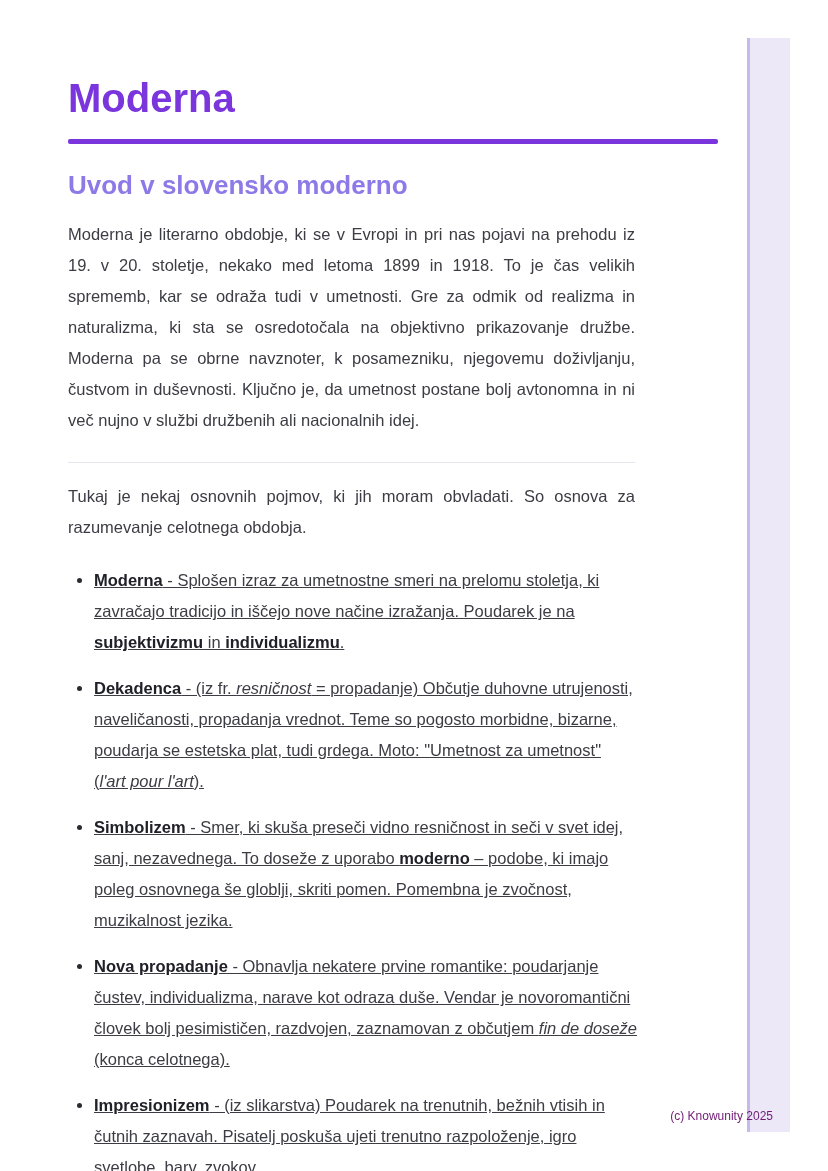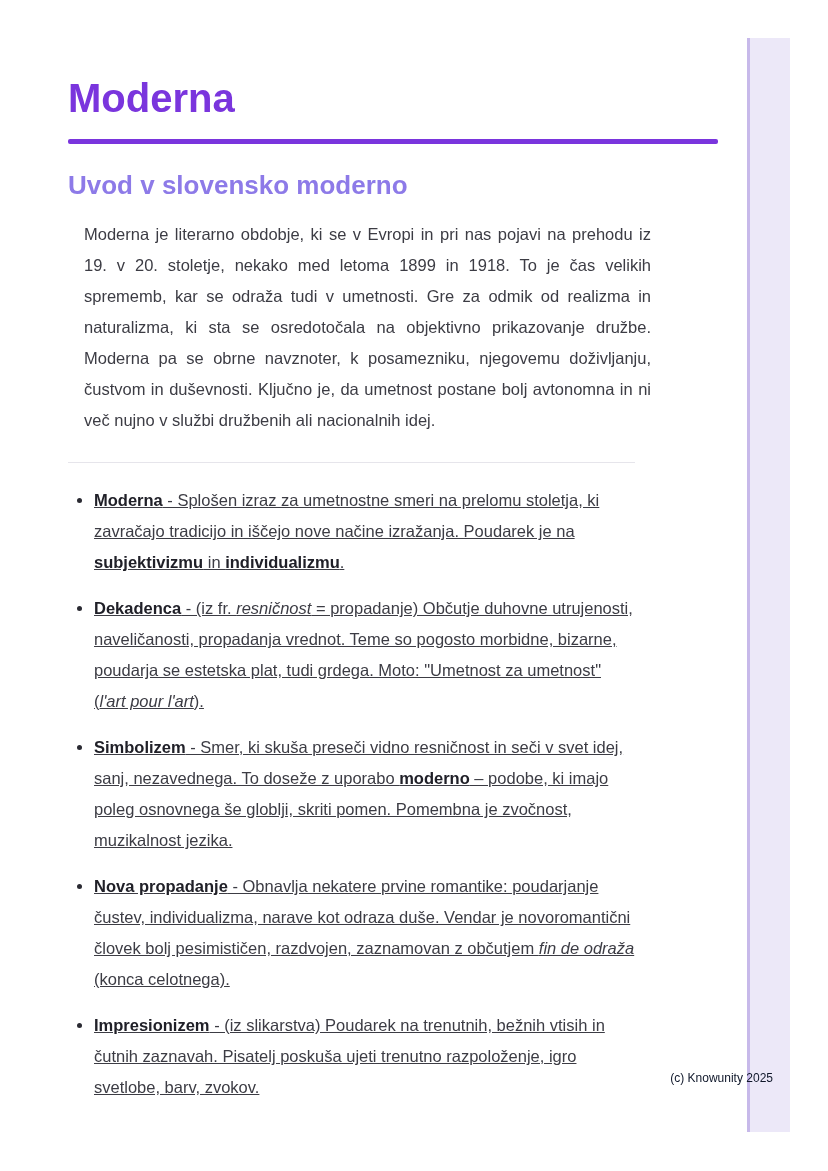--- a/index.html
+++ b/index.html
@@ -44,21 +44,21 @@
   h2.section-heading {
     margin:26px 0 0 0;
     font-size:26px;
     line-height:1.2;
     font-weight:700;
     color:#8d7ae8;
   }
 
   p.body-text {
     width:567px;
-    margin:18px 0 0 16px;
+    margin:18px 0 0 0;
     font-size:16.5px;
     line-height:31px;
     color:#3c3c44;
     text-align:justify;
   }
 
   hr.divider {
     border:none;
     border-top:1px solid #e6e5eb;
     width:567px;
@@ -74,24 +74,24 @@
     color:#3c3c44;
     text-align:left;
   }
   ul.bullets li { margin-bottom:15px;text-decoration:underline; }
   ul.bullets li::marker { color:#2a2a32; }
   .b { font-weight:700; color:#202028; }
   .i { font-style:italic; }
 
   .footer {
     position:absolute;
-    top:1071px;
+    top:1109px;
     right:55px;
     font-size:12px;
-    color:#0f172a;
+    color:#701a75;
   }
 </style>
 </head>
 <body>
 
 <div class="page">
 
   <div class="side-stripe"></div>
 
   <div class="content">
@@ -101,25 +101,26 @@
     <div class="title-rule"></div>
 
     <section>
       <h2 class="section-heading">Uvod v slovensko moderno</h2>
       <p class="body-text">Moderna je literarno obdobje, ki se v Evropi in pri nas pojavi na prehodu iz 19. v 20. stoletje, nekako med letoma 1899 in 1918. To je čas velikih sprememb, kar se odraža tudi v umetnosti. Gre za odmik od realizma in naturalizma, ki sta se osredotočala na objektivno prikazovanje družbe. Moderna pa se obrne navznoter, k posamezniku, njegovemu doživljanju, čustvom in duševnosti. Ključno je, da umetnost postane bolj avtonomna in ni več nujno v službi družbenih ali nacionalnih idej.</p>
     </section>
 
     <hr class="divider">
 
     <section>
+      <p class="body-text">Tukaj je nekaj osnovnih pojmov, ki jih moram obvladati. So osnova za razumevanje celotnega obdobja.</p>
       <ul class="bullets" id="bullet-list">
           <li><span class="b">Moderna</span><span> - Splošen izraz za umetnostne smeri na prelomu stoletja, ki zavračajo tradicijo in iščejo nove načine izražanja. Poudarek je na </span><span class="b">subjektivizmu</span><span> in </span><span class="b">individualizmu</span><span>.</span></li>
           <li><span class="b">Dekadenca</span><span> - (iz fr. </span><span class="i">resničnost</span><span> = propadanje) Občutje duhovne utrujenosti, naveličanosti, propadanja vrednot. Teme so pogosto morbidne, bizarne, poudarja se estetska plat, tudi grdega. Moto: "Umetnost za umetnost" (</span><span class="i">l'art pour l'art</span><span>).</span></li>
           <li><span class="b">Simbolizem</span><span> - Smer, ki skuša preseči vidno resničnost in seči v svet idej, sanj, nezavednega. To doseže z uporabo </span><span class="b">moderno</span><span> – podobe, ki imajo poleg osnovnega še globlji, skriti pomen. Pomembna je zvočnost, muzikalnost jezika.</span></li>
-          <li><span class="b">Nova propadanje</span><span> - Obnavlja nekatere prvine romantike: poudarjanje čustev, individualizma, narave kot odraza duše. Vendar je novoromantični človek bolj pesimističen, razdvojen, zaznamovan z občutjem </span><span class="i">fin de odraža</span><span> (konca celotnega).</span></li>
+          <li><span class="b">Nova propadanje</span><span> - Obnavlja nekatere prvine romantike: poudarjanje čustev, individualizma, narave kot odraza duše. Vendar je novoromantični človek bolj pesimističen, razdvojen, zaznamovan z občutjem </span><span class="i">fin de doseže</span><span> (konca celotnega).</span></li>
           <li><span class="b">Impresionizem</span><span> - (iz slikarstva) Poudarek na trenutnih, bežnih vtisih in čutnih zaznavah. Pisatelj poskuša ujeti trenutno razpoloženje, igro svetlobe, barv, zvokov.</span></li>
         </ul>
     </section>
 
   </div>
 
   <div class="footer">(c) Knowunity 2025</div>
 
 </div>
 

